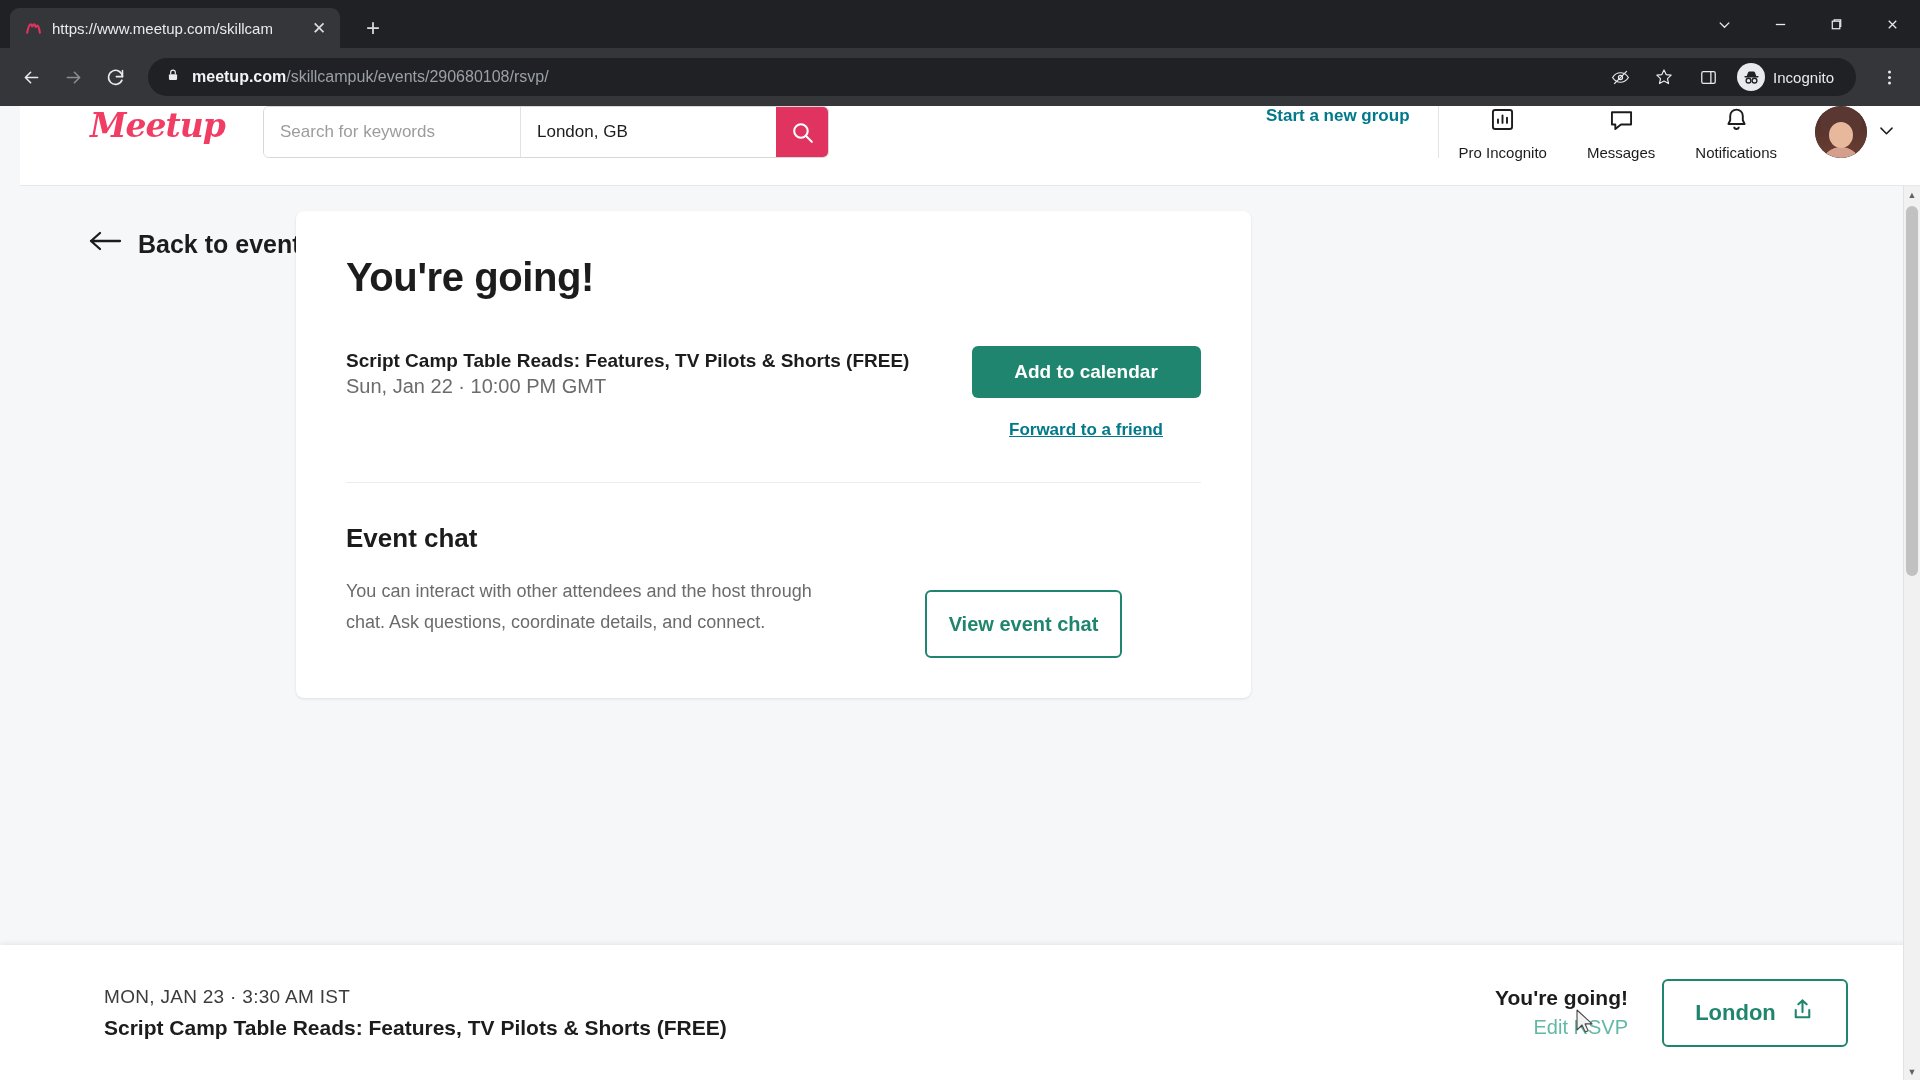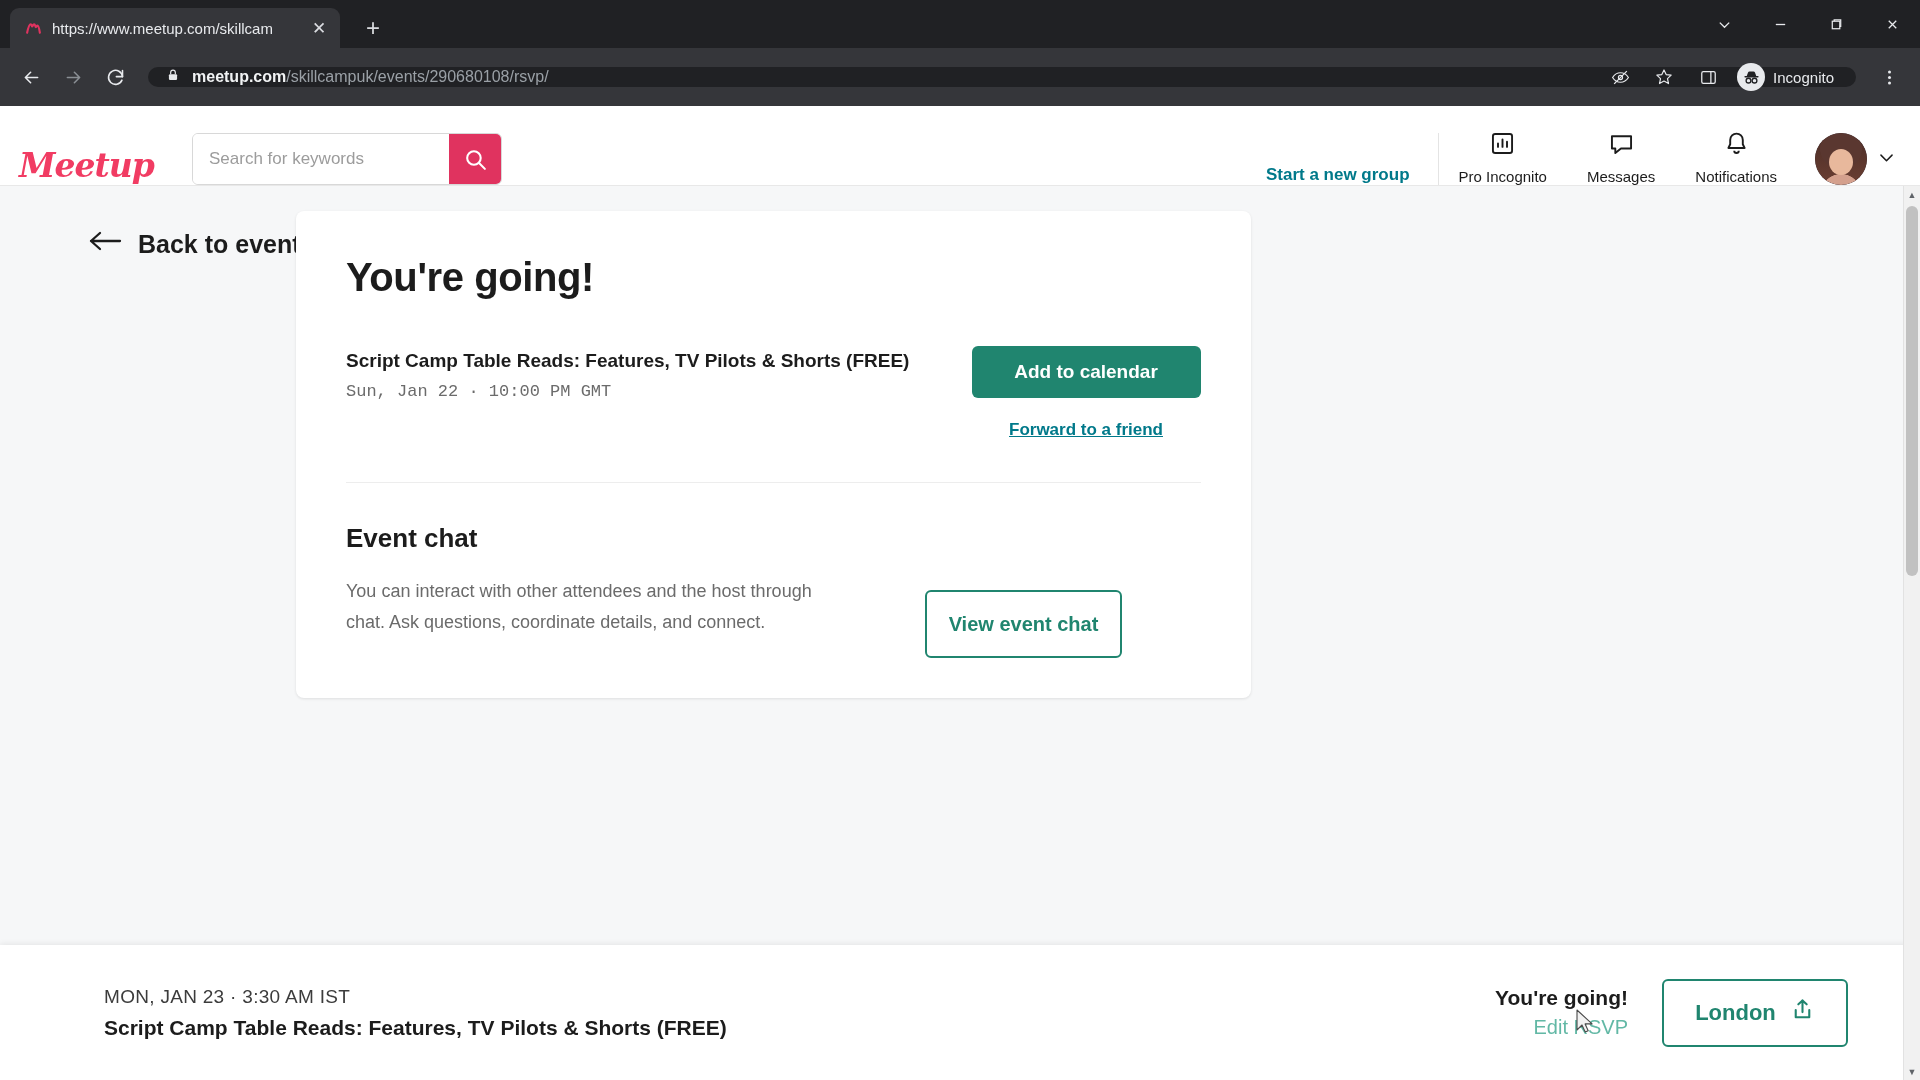--- a/index.html
+++ b/index.html
@@ -49,21 +49,21 @@
   .toolbar {
     height: 58px; background: #35363a; display: flex; align-items: center;
     padding: 0 12px; gap: 4px;
   }
   .tb-icon {
     width: 38px; height: 38px; border-radius: 50%; color: #e8eaed;
     display: flex; align-items: center; justify-content: center; flex: 0 0 38px;
   }
   .tb-icon.dim { color: #9aa0a6; }
   .omnibox {
-    flex: 1 1 auto; height: 20px; background: #202124; border-radius: 19px;
+    flex: 1 1 auto; height: 38px; background: #202124; border-radius: 19px;
     display: flex; align-items: center; padding: 0 10px 0 18px; margin: 0 10px;
     gap: 12px; min-width: 0;
   }
   .omnibox-url {
     flex: 1 1 auto; color: #9aa0a6; font-size: 16px; white-space: nowrap; overflow: hidden;
   }
   .omnibox-url b { color: #f1f3f4; font-weight: 700; }
   .omni-right { display: flex; align-items: center; gap: 6px; flex: 0 0 auto; }
   .incognito-pill {
     height: 34px; display: flex; align-items: center; gap: 8px; padding: 0 12px 0 4px;
@@ -76,22 +76,22 @@
 
   
   .viewport {
     flex: 1 1 auto; position: relative; background: #f6f7f8; overflow: hidden;
     display: flex; flex-direction: column;
   }
 
   
   .site-header {
     height: 80px; background: #fff; border-bottom: 1px solid #e8e8e8;
-    display: flex; align-items: flex-end; padding: 0 24px 0 19px; flex: 0 0 80px;
-    position: relative; z-index: 5;
+    display: flex; align-items: flex-start; padding: 0 24px 0 70px; flex: 0 0 80px;
+    position: relative; z-index: 5; margin-left: 20px;
   }
   .logo {
     width: 126px; flex: 0 0 126px; color: #f13c63;
     font-family: "DejaVu Serif", serif; font-style: italic; font-weight: 700;
     font-size: 33px; letter-spacing: -1px;
   }
   .searchwrap {
     display: flex; align-items: stretch; height: 52px; margin-left: 47px;
     border: 1px solid #d8d8d8; border-radius: 6px; overflow: hidden;
   }
@@ -145,21 +145,21 @@
     font-size: 25px; font-weight: 700; white-space: nowrap;
   }
   .card {
     width: 955px; background: #fff; border-radius: 8px;
     box-shadow: 0 1px 3px rgba(0,0,0,.10); padding: 44px 50px 40px 50px;
   }
   .h1 { font-size: 40px; font-weight: 700; color: #1c1c1c; letter-spacing: -0.4px; }
   .evt-row { display: flex; align-items: flex-start; margin-top: 46px; }
   .evt-left { flex: 1 1 auto; padding-top: 4px; }
   .evt-title { font-size: 19px; font-weight: 700; color: #1c1c1c; }
-  .evt-date { font-size: 17px; color: #6b6b6b; margin-top: 10px; font-family: Liberation Mono, monospace; }
+  .evt-date { font-size: 20px; color: #6b6b6b; margin-top: 3px; }
   .evt-right {
     flex: 0 0 230px; display: flex; flex-direction: column; align-items: center; gap: 22px;
   }
   .btn-primary {
     width: 229px; height: 52px; background: #20856f; color: #fff; border-radius: 6px;
     display: flex; align-items: center; justify-content: center;
     font-size: 19px; font-weight: 700; border: none;
   }
   .link-teal {
     color: #00798a; font-size: 17px; font-weight: 700; text-decoration: underline;
@@ -332,20 +332,21 @@
     </div>
   </div>
 
   <div class="viewport">
 
     <div class="site-header">
       <div class="logo">Meetup</div>
 
       <div class="searchwrap">
         <div class="search-kw">Search for keywords</div>
+        <div class="search-loc">London, GB</div>
         <div class="search-btn">
           <svg width="25" height="25" viewBox="0 0 24 24">
               <circle cx="10.5" cy="10.5" r="6.5" stroke="#fff" stroke-width="2" fill="none"></circle>
               <path d="M15.4 15.4L21 21" stroke="#fff" stroke-width="2" stroke-linecap="round"></path>
             </svg>
         </div>
       </div>
 
       <div class="hdr-spacer"></div>
 

